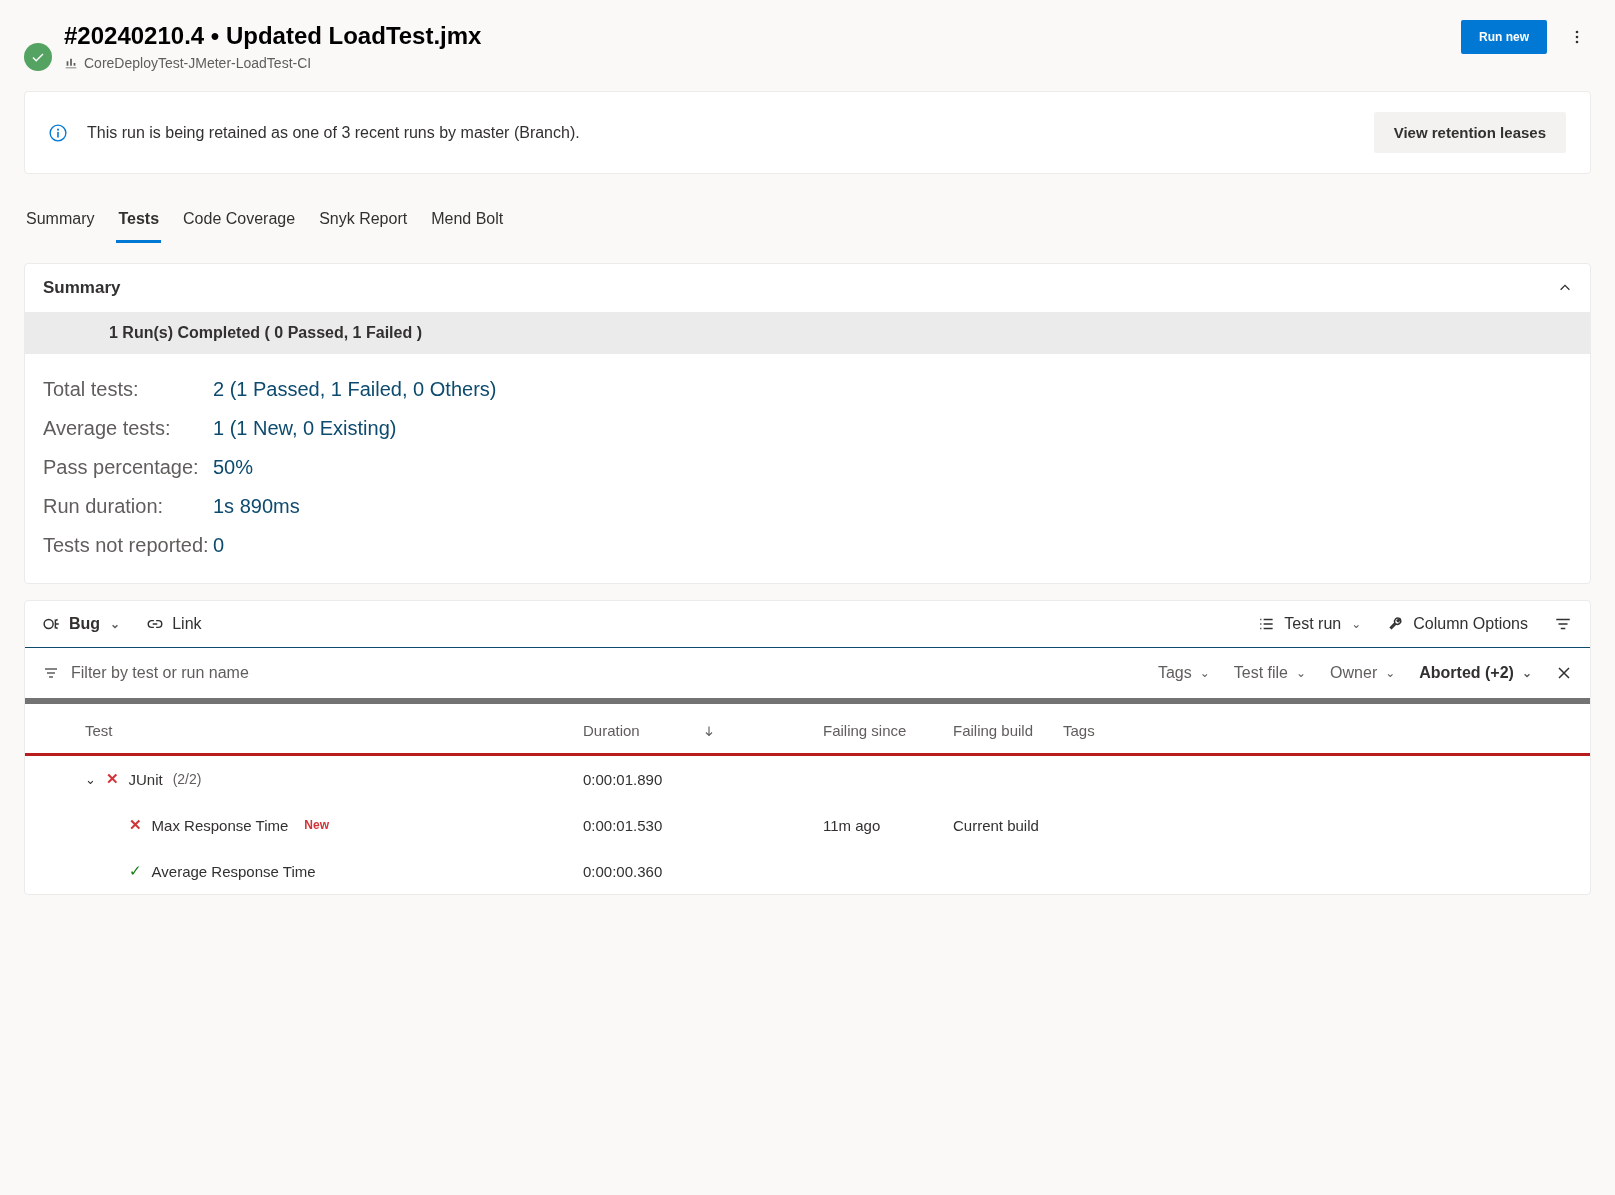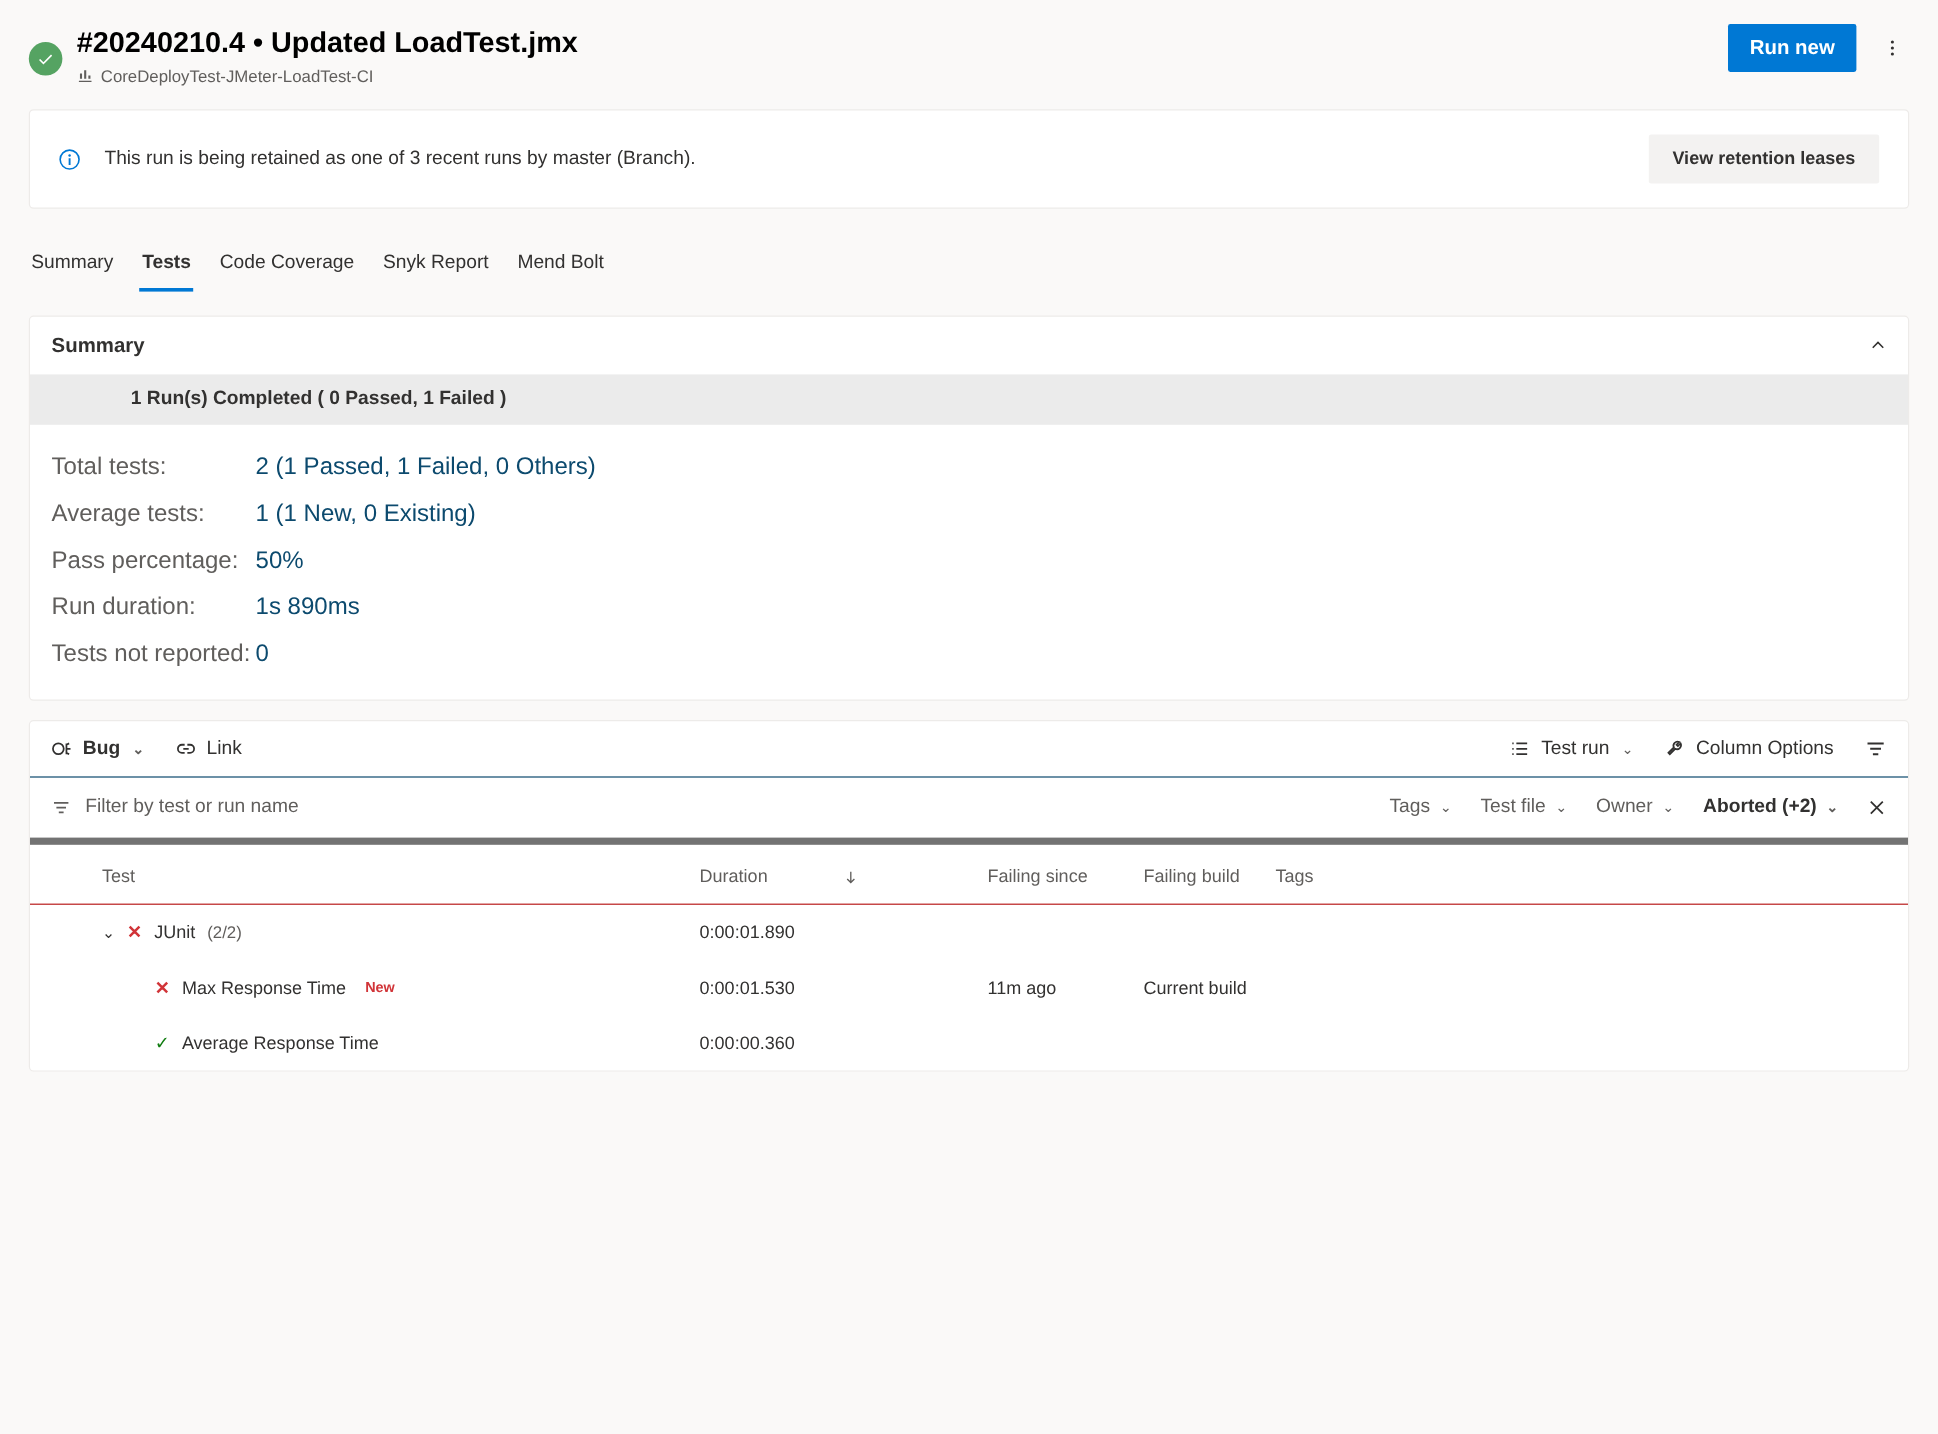--- a/index.html
+++ b/index.html
@@ -6,33 +6,33 @@
   body {
     font-family: "Segoe UI", -apple-system, BlinkMacSystemFont, sans-serif;
     background: #faf9f8;
     color: #323130;
     font-size: 14px;
     padding: 20px 24px;
   }
 
   
   .header-row { display: flex; align-items: flex-start; justify-content: space-between; margin-bottom: 20px; }
-  .title-block { display: flex; align-items: center; gap: 12px; }
+  .title-block { display: flex; align-items: flex-end; gap: 12px; }
   .status-circle {
     width: 28px; height: 28px; border-radius: 50%;
     background: #55a362; display: flex; align-items: center; justify-content: center;
     flex-shrink: 0; margin-top: 6px;
   }
   .status-circle svg { width: 16px; height: 16px; }
   .title-text h1 { font-size: 24px; font-weight: 600; line-height: 1.3; color:#000; }
   .subtitle { color: #605e5c; font-size: 14px; margin-top: 4px; display:flex; align-items:center; gap:6px;}
   .header-actions { display: flex; align-items: center; gap: 16px; }
   .btn-primary {
     background: #0078d4; color: #fff; border: none; padding: 10px 18px;
-    font-size: 17px; font-weight: 600; cursor: pointer; border-radius: 2px;
+    font-size: 12px; font-weight: 600; cursor: pointer; border-radius: 2px;
   }
   .more-btn { background:none; border:none; cursor:pointer; padding:6px; color:#323130;}
 
   
   .info-banner {
     background: #fff; border: 1px solid #edebe9; border-radius: 4px;
     padding: 20px 24px; display: flex; justify-content: space-between;
     margin-bottom: 28px;
   }
   .info-left { display: flex; align-items: center; gap: 20px; }
@@ -92,21 +92,21 @@
   .close-filter { cursor:pointer; color:#323130; }
 
   
   .table-head, .table-row {
     display: grid;
     grid-template-columns: 540px 120px 120px 130px 110px 1fr;
     align-items: center;
     padding: 10px 18px;
     font-size: 15px;
   }
-  .table-head { color: #605e5c; border-bottom: 1px solid #b91c1c; padding-top:18px; padding-bottom:14px;}
+  .table-head { color: #605e5c; border-bottom: 3px solid #b91c1c; padding-top:18px; padding-bottom:14px;}
   .th { display:flex; align-items:center; gap:6px; }
   .table-row { padding-top:14px; padding-bottom:14px; }
   .test-cell { display: flex; align-items: center; gap: 10px; }
   .test-cell.group { padding-left: 42px; }
   .test-cell.child { padding-left: 86px; }
   .expand-caret { cursor:pointer; font-size:13px; color:#323130;}
   .x-icon { color:#d13438; font-weight:600; }
   .check-icon { color:#107c10; }
   .test-count { color:#605e5c; font-size:14px;}
   .new-badge { color:#d13438; font-size:12px; font-weight:600; margin-left:6px;}

